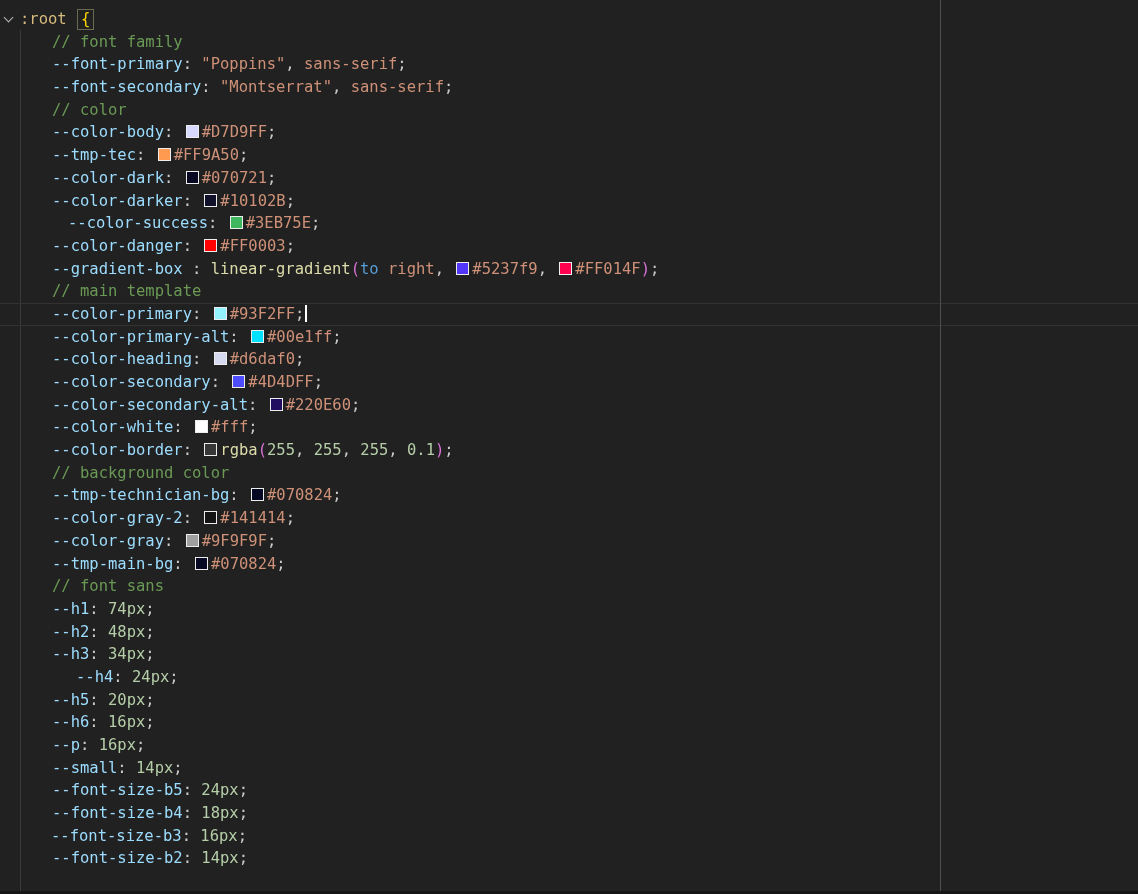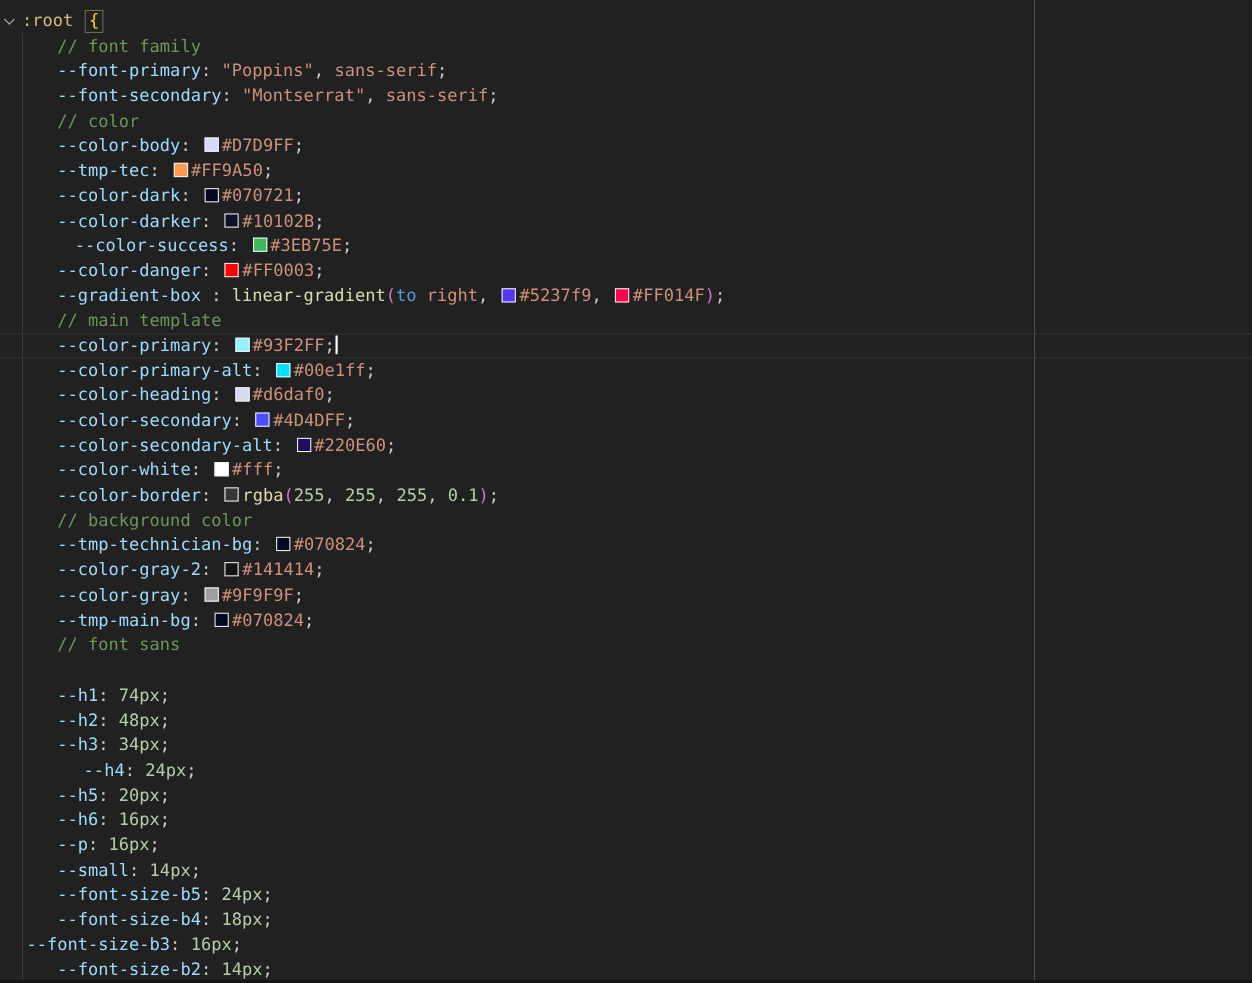--- a/index.html
+++ b/index.html
@@ -83,28 +83,28 @@
       <div class="line" style="padding-left: 52px;"><span class="tk-prop">--color-secondary</span><span class="tk-pun">: </span><span class="swatch" style="background: rgb(77, 77, 255);"></span><span class="tk-val">#4D4DFF</span><span class="tk-pun">;</span></div>
       <div class="line" style="padding-left: 52px;"><span class="tk-prop">--color-secondary-alt</span><span class="tk-pun">: </span><span class="swatch" style="background: rgb(34, 14, 96);"></span><span class="tk-val">#220E60</span><span class="tk-pun">;</span></div>
       <div class="line" style="padding-left: 52px;"><span class="tk-prop">--color-white</span><span class="tk-pun">: </span><span class="swatch" style="background: rgb(255, 255, 255);"></span><span class="tk-val">#fff</span><span class="tk-pun">;</span></div>
       <div class="line" style="padding-left: 52px;"><span class="tk-prop">--color-border</span><span class="tk-pun">: </span><span class="swatch" style="background: rgba(255, 255, 255, 0.1);"></span><span class="tk-fn">rgba</span><span class="tk-par">(</span><span class="tk-num">255</span><span class="tk-pun">, </span><span class="tk-num">255</span><span class="tk-pun">, </span><span class="tk-num">255</span><span class="tk-pun">, </span><span class="tk-num">0.1</span><span class="tk-par">)</span><span class="tk-pun">;</span></div>
       <div class="line" style="padding-left: 52px;"><span class="tk-com">// background color</span></div>
       <div class="line" style="padding-left: 52px;"><span class="tk-prop">--tmp-technician-bg</span><span class="tk-pun">: </span><span class="swatch" style="background: rgb(7, 8, 36);"></span><span class="tk-val">#070824</span><span class="tk-pun">;</span></div>
       <div class="line" style="padding-left: 52px;"><span class="tk-prop">--color-gray-2</span><span class="tk-pun">: </span><span class="swatch" style="background: rgb(20, 20, 20);"></span><span class="tk-val">#141414</span><span class="tk-pun">;</span></div>
       <div class="line" style="padding-left: 52px;"><span class="tk-prop">--color-gray</span><span class="tk-pun">: </span><span class="swatch" style="background: rgb(159, 159, 159);"></span><span class="tk-val">#9F9F9F</span><span class="tk-pun">;</span></div>
       <div class="line" style="padding-left: 52px;"><span class="tk-prop">--tmp-main-bg</span><span class="tk-pun">: </span><span class="swatch" style="background: rgb(7, 8, 36);"></span><span class="tk-val">#070824</span><span class="tk-pun">;</span></div>
       <div class="line" style="padding-left: 52px;"><span class="tk-com">// font sans</span></div>
-      <div class="line" style="padding-left: 52px; margin-top: 23px;"><span class="tk-prop">--h1</span><span class="tk-pun">: </span><span class="tk-num">74px</span><span class="tk-pun">;</span></div>
+      <div class="line" style="padding-left: 52px;"><span class="tk-prop">--h1</span><span class="tk-pun">: </span><span class="tk-num">74px</span><span class="tk-pun">;</span></div>
       <div class="line" style="padding-left: 52px;"><span class="tk-prop">--h2</span><span class="tk-pun">: </span><span class="tk-num">48px</span><span class="tk-pun">;</span></div>
       <div class="line" style="padding-left: 52px;"><span class="tk-prop">--h3</span><span class="tk-pun">: </span><span class="tk-num">34px</span><span class="tk-pun">;</span></div>
       <div class="line" style="padding-left: 52px; margin-left: 24px;"><span class="tk-prop">--h4</span><span class="tk-pun">: </span><span class="tk-num">24px</span><span class="tk-pun">;</span></div>
       <div class="line" style="padding-left: 52px;"><span class="tk-prop">--h5</span><span class="tk-pun">: </span><span class="tk-num">20px</span><span class="tk-pun">;</span></div>
       <div class="line" style="padding-left: 52px;"><span class="tk-prop">--h6</span><span class="tk-pun">: </span><span class="tk-num">16px</span><span class="tk-pun">;</span></div>
       <div class="line" style="padding-left: 52px;"><span class="tk-prop">--p</span><span class="tk-pun">: </span><span class="tk-num">16px</span><span class="tk-pun">;</span></div>
       <div class="line" style="padding-left: 52px;"><span class="tk-prop">--small</span><span class="tk-pun">: </span><span class="tk-num">14px</span><span class="tk-pun">;</span></div>
       <div class="line" style="padding-left: 52px;"><span class="tk-prop">--font-size-b5</span><span class="tk-pun">: </span><span class="tk-num">24px</span><span class="tk-pun">;</span></div>
       <div class="line" style="padding-left: 52px;"><span class="tk-prop">--font-size-b4</span><span class="tk-pun">: </span><span class="tk-num">18px</span><span class="tk-pun">;</span></div>
-      <div class="line" style="padding-left: 24px;"><span class="tk-prop">--font-size-b3</span><span class="tk-pun">: </span><span class="tk-num">16px</span><span class="tk-pun">;</span></div>
+      <div class="line" style="padding-left: 51px;"><span class="tk-prop">--font-size-b3</span><span class="tk-pun">: </span><span class="tk-num">16px</span><span class="tk-pun">;</span></div>
       <div class="line" style="padding-left: 52px;"><span class="tk-prop">--font-size-b2</span><span class="tk-pun">: </span><span class="tk-num">14px</span><span class="tk-pun">;</span></div>
     </div>
   <div class="ruler"></div>
   <div class="bottom-edge"></div>
 </div>
 
 </body></html>

